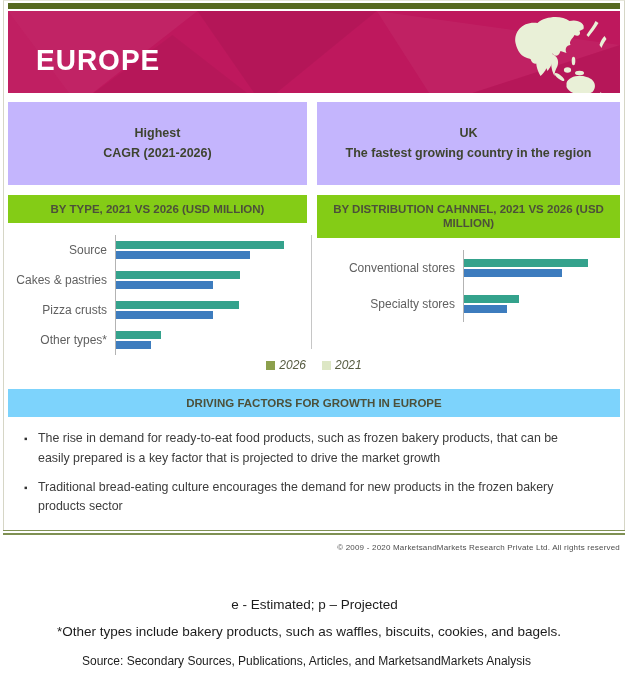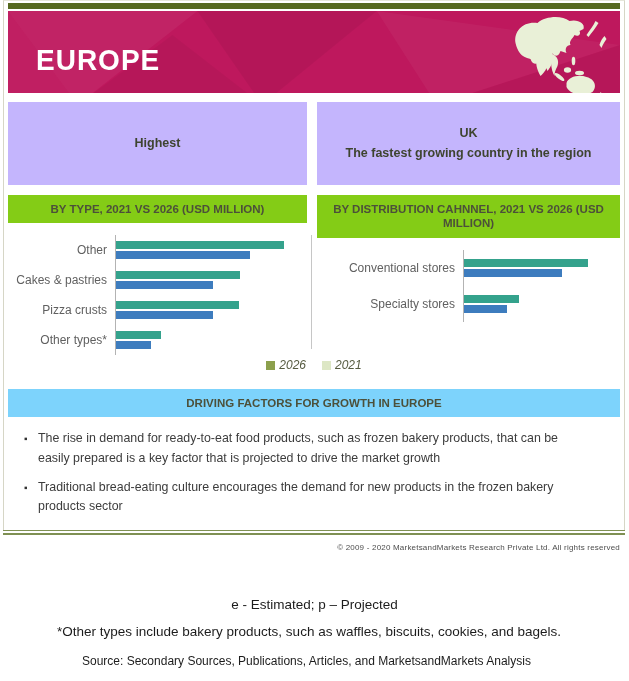--- a/index.html
+++ b/index.html
@@ -79,33 +79,34 @@
           <path d="M91,79 L95,83 L93,86 L90,82 Z"></path>
           <path d="M87,85 L90,88 L87,88 Z"></path>
         </g>
       </svg>
     </div>
   </div>
 
   <div class="boxes">
     <div class="hl-box left">
       <div>Highest</div>
+      <div>CAGR (2021-2026)</div>
     </div>
     <div class="hl-box right">
       <div>UK</div>
       <div>The fastest growing country in the region</div>
     </div>
   </div>
 
   <div class="charts">
     <div class="chart-col left">
       <div class="chart-title">BY TYPE, 2021 VS 2026 (USD MILLION)</div>
       <div class="chart-body">
           <div class="crow">
-            <div class="clabel">Other</div>
+            <div class="clabel">Source</div>
             <div class="cbars">
               <div class="bar" style="width: 168px; background: rgb(52, 162, 140);"></div>
               <div class="bar" style="width: 134px; background: rgb(61, 124, 190);"></div>
             </div>
           </div>
           <div class="crow">
             <div class="clabel">Cakes &amp; pastries</div>
             <div class="cbars">
               <div class="bar" style="width: 124px; background: rgb(52, 162, 140);"></div>
               <div class="bar" style="width: 97px; background: rgb(61, 124, 190);"></div>

